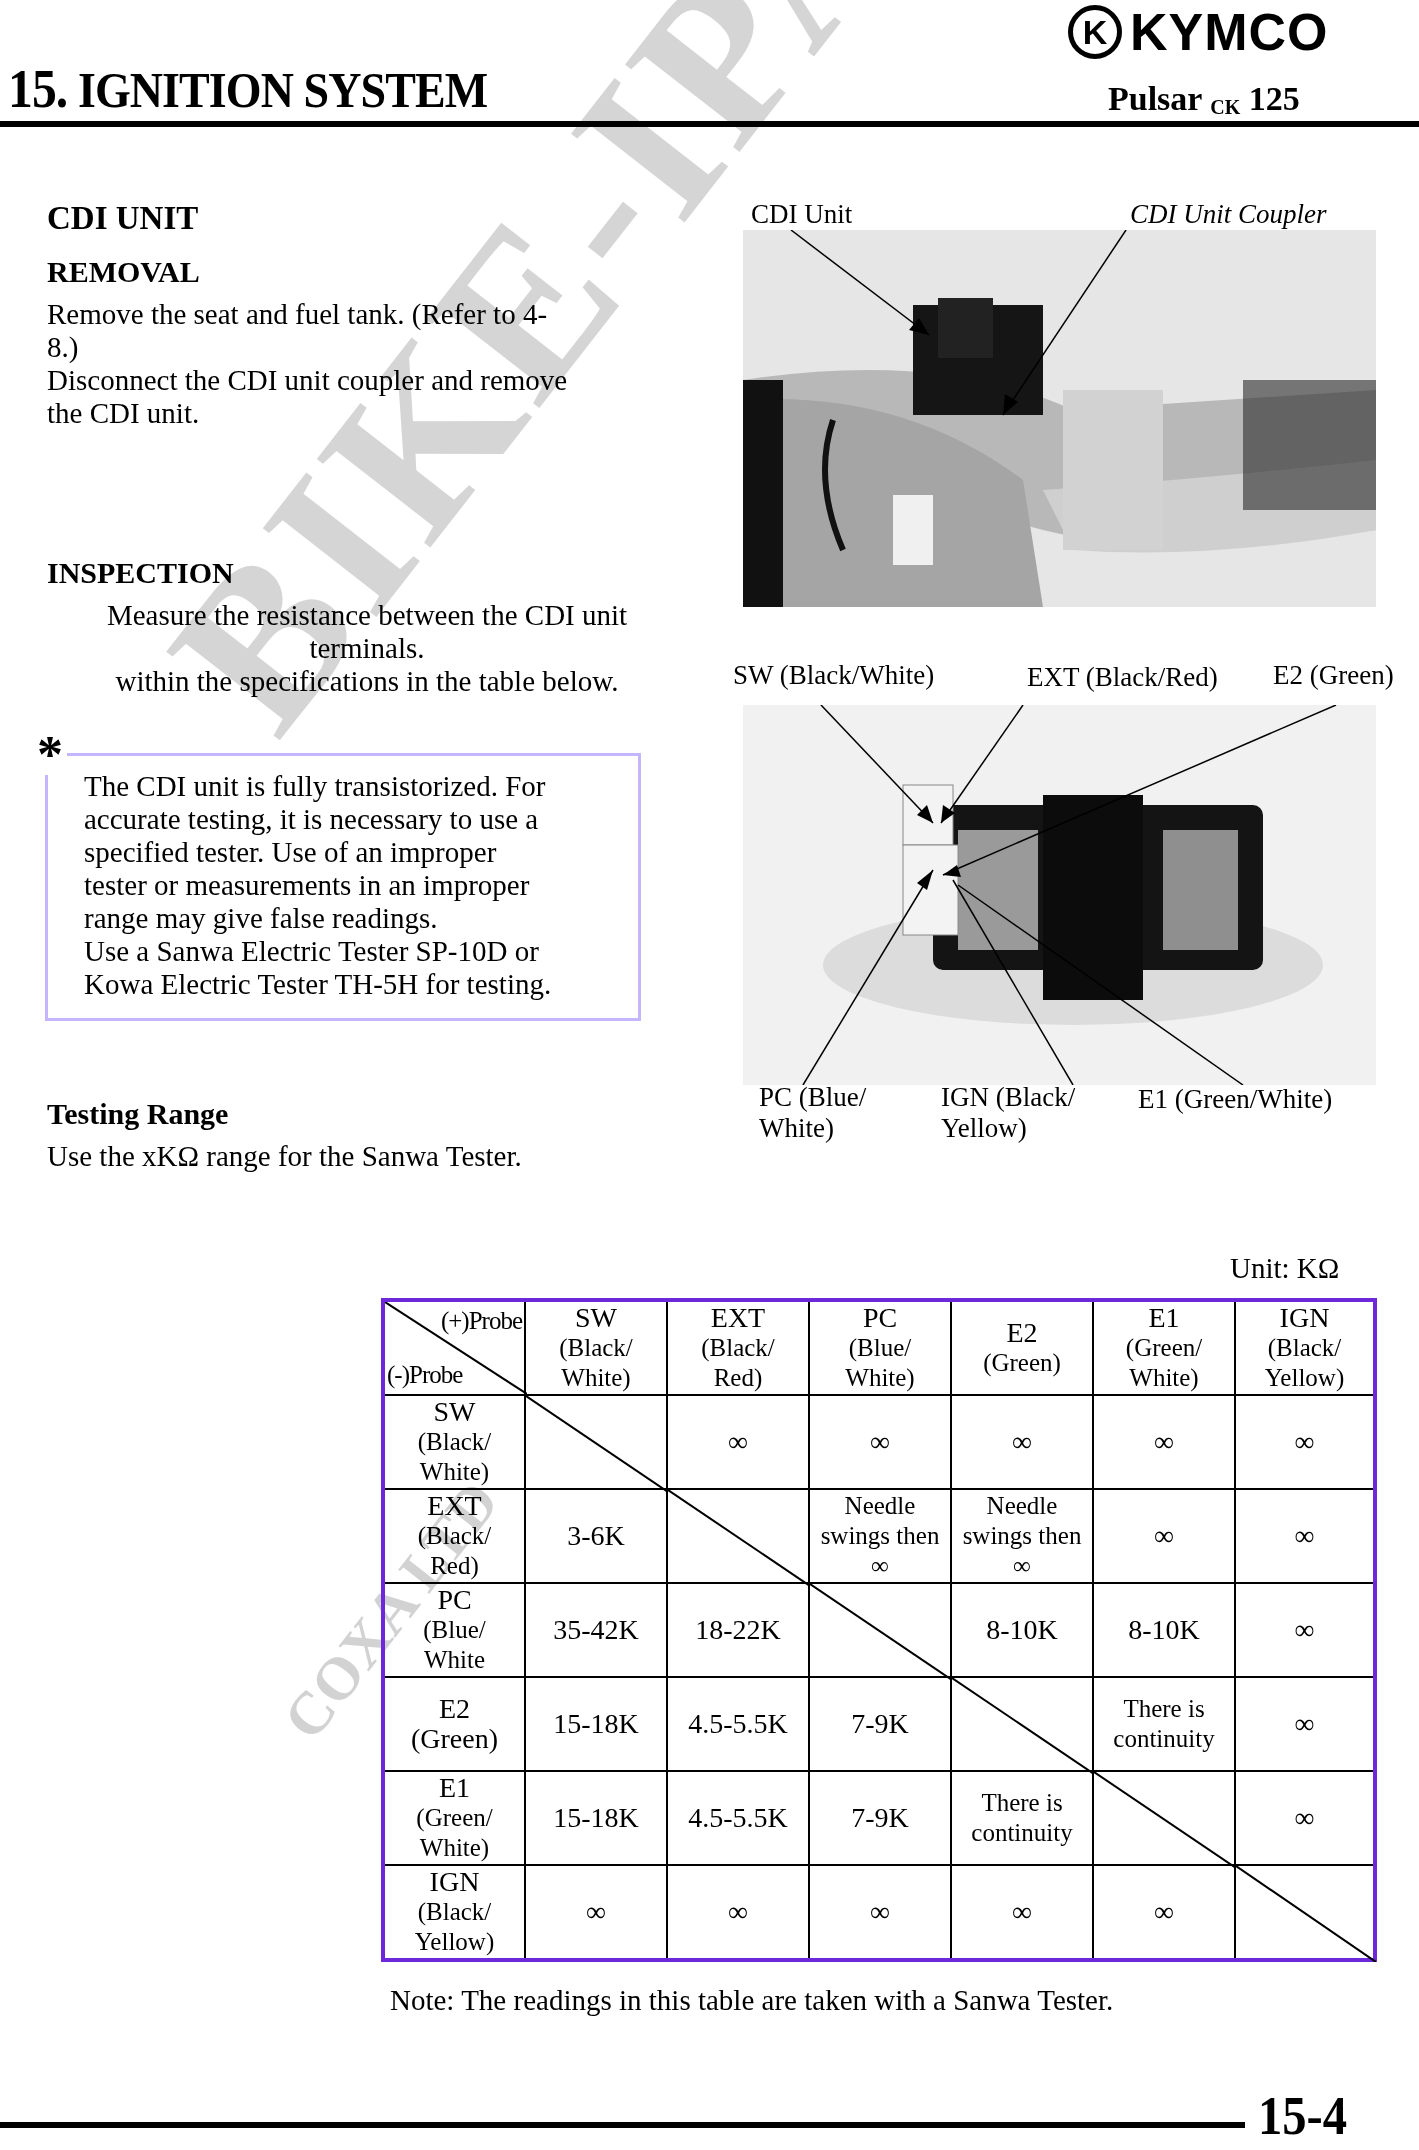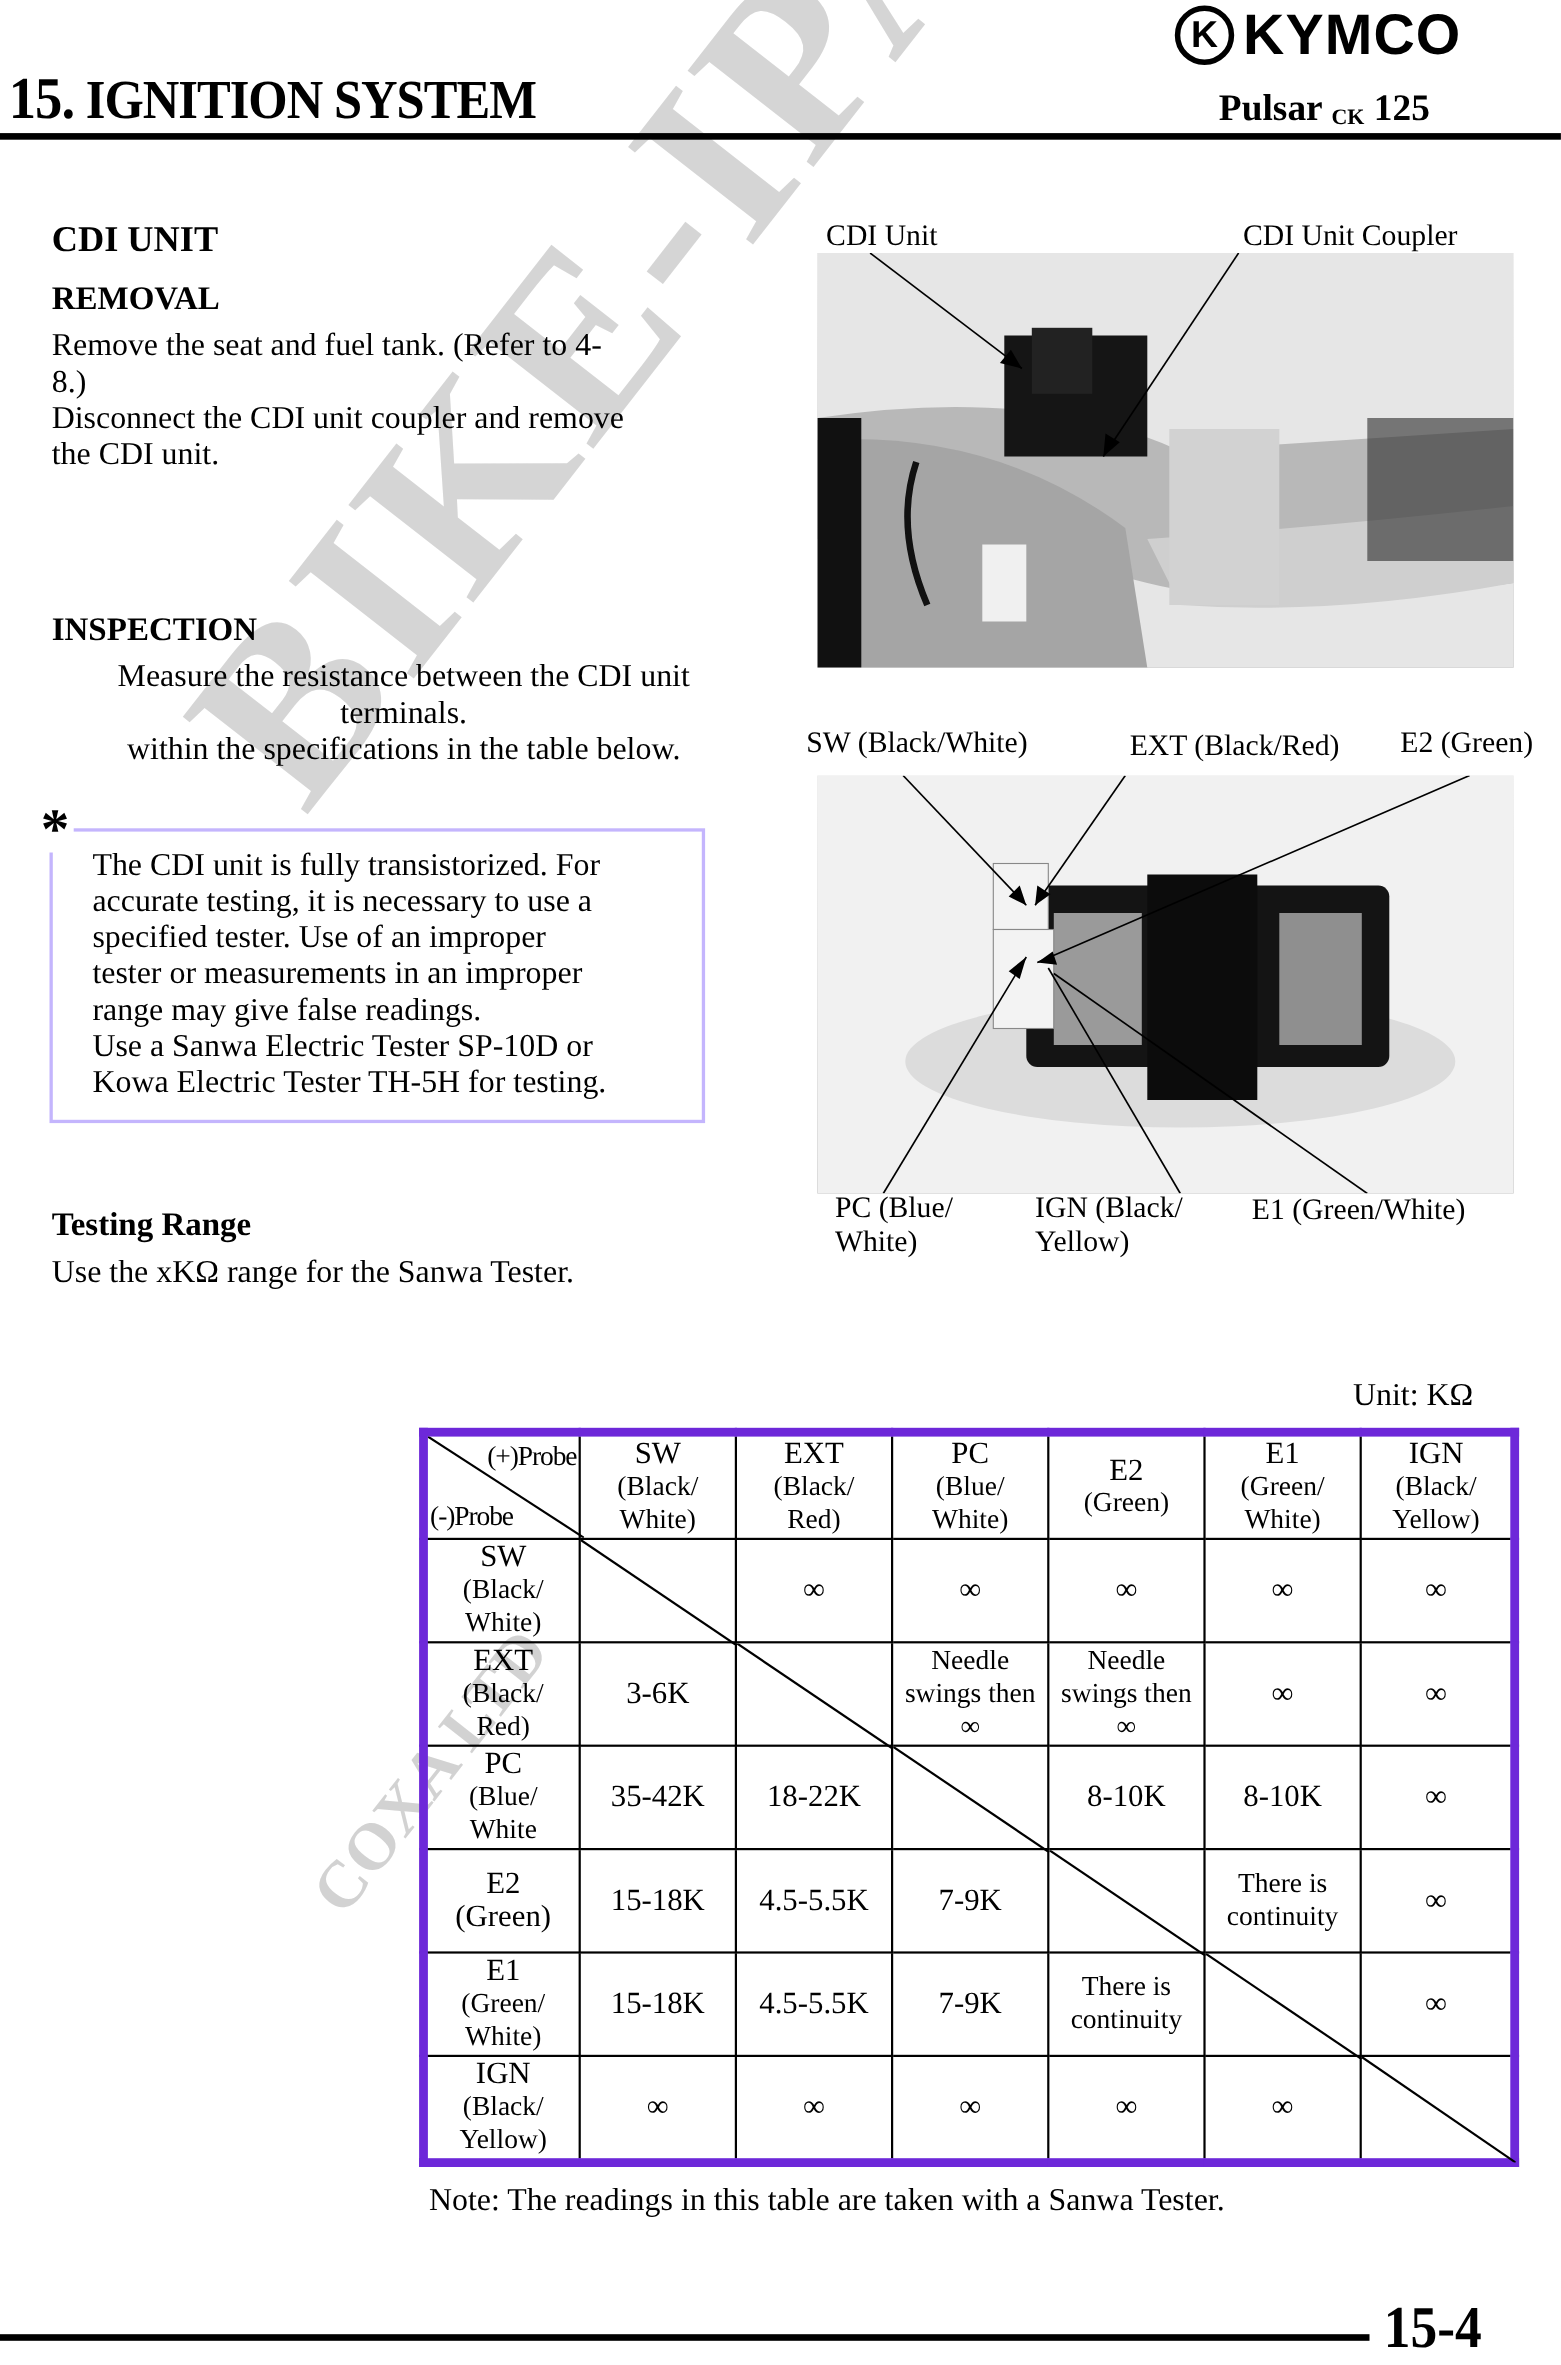--- a/index.html
+++ b/index.html
@@ -17,21 +17,21 @@
   .h2{font-size:30px;font-weight:bold;}
   .p{font-size:29px;line-height:33px;}
   .caution{left:45px;top:753px;width:596px;height:268px;border:3px solid #c4b5fd;border-left-width:3px;box-sizing:border-box;}
   .caution .txt{position:absolute;left:36px;top:14px;width:550px;font-size:29px;line-height:33px;}
   .star{left:33px;top:735px;font-size:52px;font-weight:bold;background:#fff;line-height:40px;padding:0 4px;}
   .photo{background:linear-gradient(180deg,#e9e9e9 0%,#d8d8d8 40%,#bdbdbd 100%);overflow:hidden;}
   .lbl{font-size:27px;line-height:31px;white-space:nowrap;}
   table.spec{position:absolute;left:381px;top:1298px;width:992px;border-collapse:collapse;table-layout:fixed;font-size:28px;}
   table.spec td{border:2px solid #000;text-align:center;vertical-align:middle;padding:0;line-height:30px;height:92px;}
   table.spec tr.head td{height:92px;}
-  table.spec{border:8px solid #6d28d9;}
+  table.spec{border:4px solid #6d28d9;}
   .sm{font-size:25px;line-height:30px;}
   .diag{position:relative;}
   .probe-plus{position:absolute;right:2px;top:4px;font-size:25px;letter-spacing:-1px;}
   .probe-minus{position:absolute;left:2px;bottom:4px;font-size:25px;letter-spacing:-1px;}
   .watermark{left:120px;top:620px;font-size:220px;font-weight:bold;color:#c8c8c8;opacity:0.75;transform:rotate(-52deg);transform-origin:left top;white-space:nowrap;font-family:"Liberation Serif",serif;letter-spacing:6px;}
   .watermark2{left:270px;top:1710px;font-size:60px;font-weight:bold;color:#c8c8c8;opacity:0.8;transform:rotate(-52deg);transform-origin:left top;white-space:nowrap;}
   .footrule{left:0;top:2122px;width:1245px;height:6px;background:#000;}
   .pagenum{left:1258px;top:2085px;font-size:54px;font-weight:bold;transform:scaleX(0.9);transform-origin:left;}
 </style>
 </head>
@@ -83,21 +83,21 @@
   </div>
 </div>
 <div class="abs star">*</div>
 
 <div class="abs h2" style="left:47px;top:1097px;">Testing Range</div>
 <div class="abs p" style="left:47px;top:1140px;width:660px;">
   <div>Use the xKΩ range for the Sanwa Tester.</div>
 </div>
 
 <div class="abs lbl" style="left:751px;top:199px;">CDI Unit</div>
-<div class="abs lbl" style="left:1130px;top:199px;">CDI Unit Coupler</div>
+<div class="abs lbl" style="left:1130px;top:199px;font-style:italic;">CDI Unit Coupler</div>
 <div class="abs photo" style="left:743px;top:230px;width:633px;height:377px;">
   <svg width="633" height="377" viewBox="0 0 633 377">
     <rect x="0" y="0" width="633" height="377" fill="#e6e6e6"></rect>
     <path d="M0 150 Q200 120 330 180 L633 160 L633 300 Q420 330 300 300 Q150 260 0 260 Z" fill="#b8b8b8"></path>
     <path d="M0 170 Q160 160 280 250 L300 377 L0 377 Z" fill="#a5a5a5"></path>
     <path d="M300 260 Q450 250 633 230 L633 300 Q470 330 330 320 Z" fill="#cfcfcf"></path>
     <rect x="170" y="75" width="130" height="110" fill="#151515"></rect>
     <rect x="195" y="68" width="55" height="60" fill="#222"></rect>
     <rect x="320" y="160" width="100" height="160" fill="#d2d2d2"></rect>
     <rect x="500" y="150" width="133" height="130" fill="#2a2a2a" opacity="0.6"></rect>

